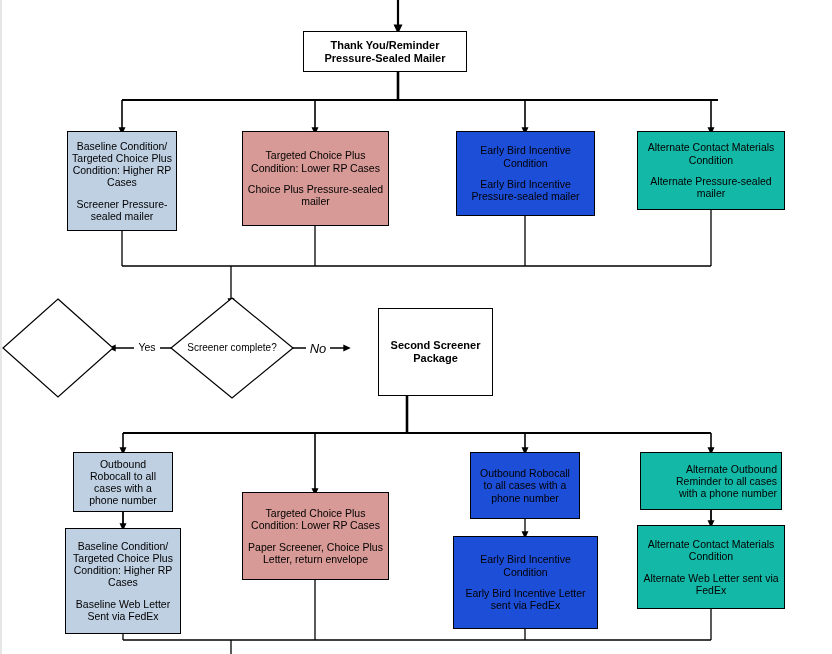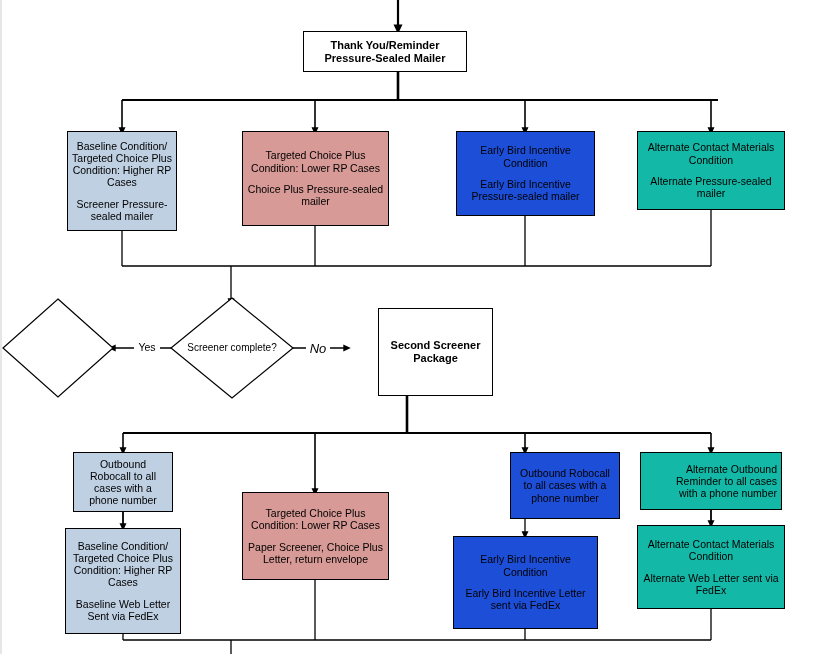--- a/index.html
+++ b/index.html
@@ -231,21 +231,21 @@
   </div>
 
   <div class="node red" style="left:242px; top:492px; width:147px; height:88px; font-size:10.5px;">
     <span class="ln">Targeted Choice Plus</span>
     <span class="ln">Condition: Lower RP Cases</span>
     <span class="gap"></span>
     <span class="ln">Paper Screener, Choice Plus</span>
     <span class="ln">Letter, return envelope</span>
   </div>
 
-  <div class="node green" style="left:470px; top:452px; width:110px; height:67px; font-size:10.5px;margin-left:40px;">
+  <div class="node green" style="left:470px; top:452px; width:110px; height:67px; font-size:10.5px;">
     <span class="ln">Outbound Robocall</span>
     <span class="ln">to all cases with a</span>
     <span class="ln">phone number</span>
   </div>
 
   <div class="node green" style="left:453px; top:536px; width:145px; height:93px; font-size:10.5px;">
     <span class="ln">Early Bird Incentive</span>
     <span class="ln">Condition</span>
     <span class="gap"></span>
     <span class="ln">Early Bird Incentive Letter</span>

